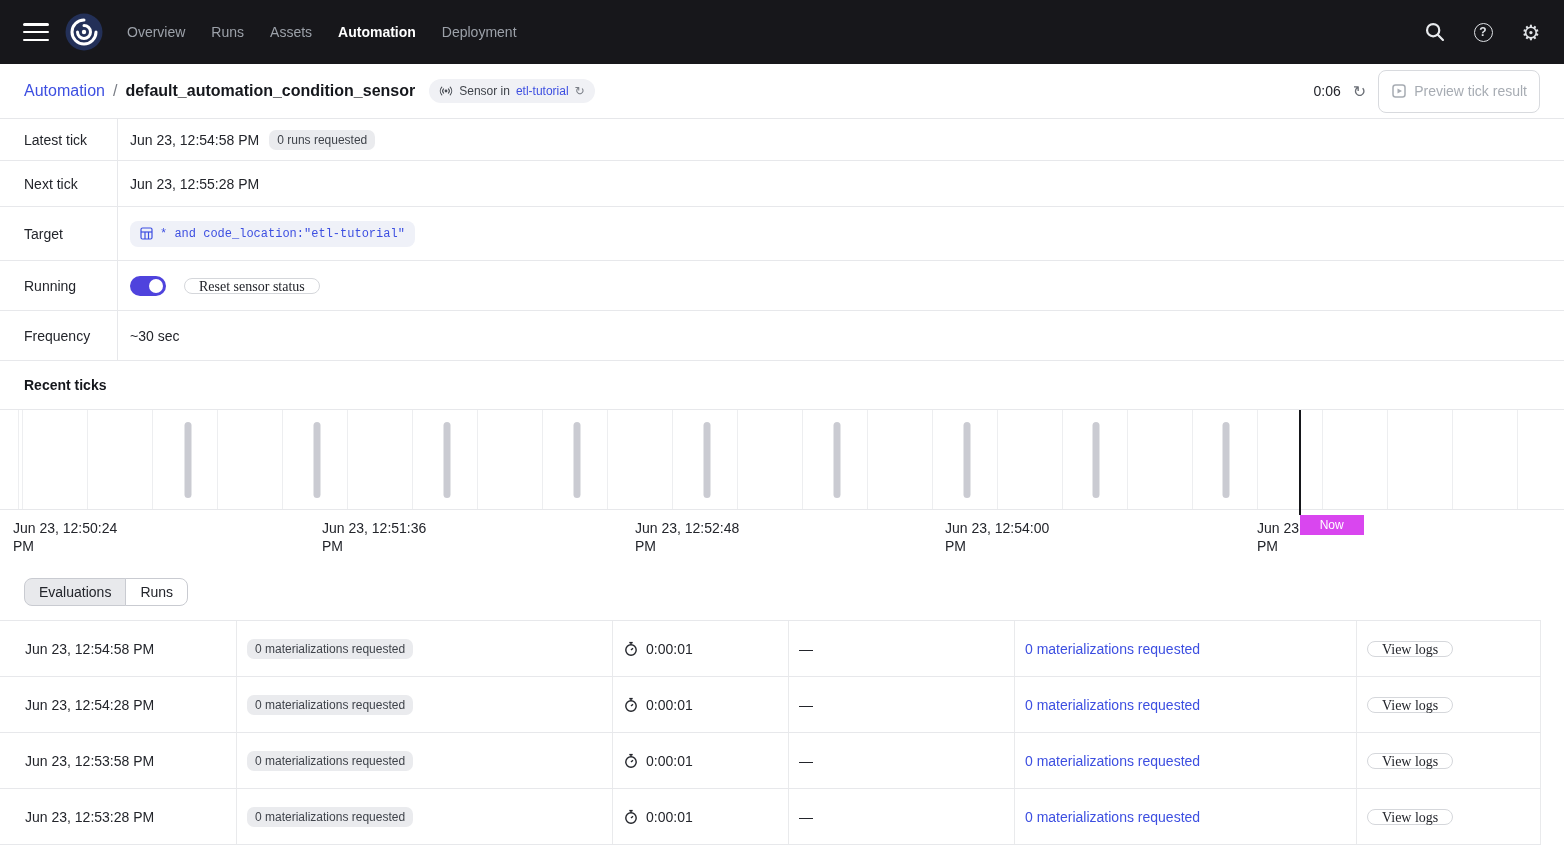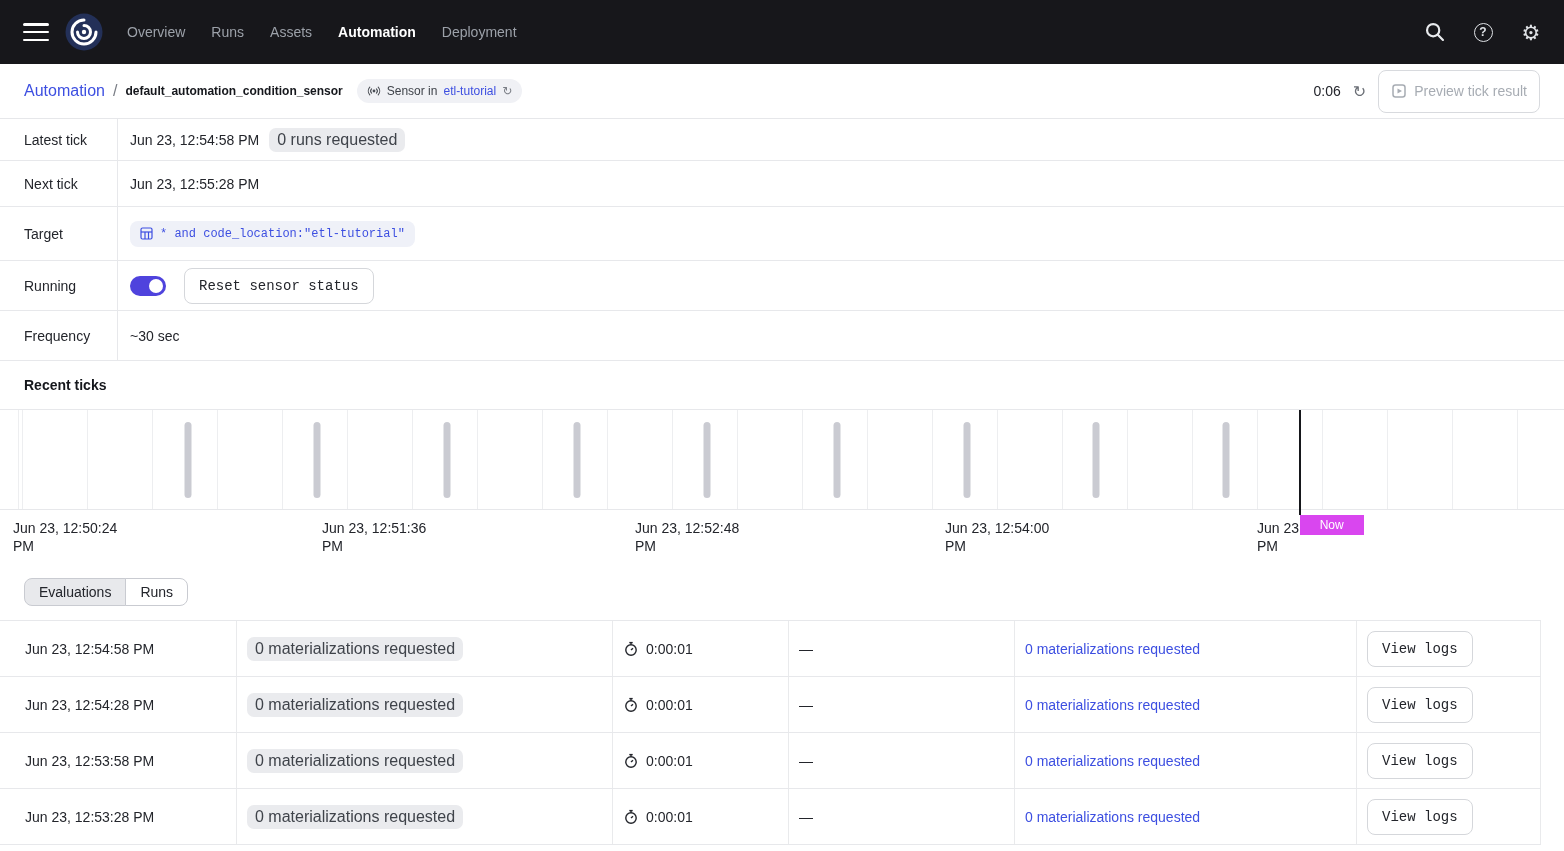--- a/index.html
+++ b/index.html
@@ -16,40 +16,40 @@
   .nav-item.active { color:#fff; font-weight:700; }
   .topbar-right { margin-left:auto; display:flex; align-items:center; gap:22px; }
   .icon-btn { background:none; border:none; cursor:pointer; display:flex; align-items:center; justify-content:center; width:26px; height:26px; }
   .help-circle { width:19px; height:19px; border:1.7px solid #DFE2E6; border-radius:50%; color:#DFE2E6; font-size:12px; font-weight:700; display:flex; align-items:center; justify-content:center; }
   .gear-glyph { font-size:21px; color:#DFE2E6; line-height:1; }
 
   
   .page-header { height:55px; display:flex; align-items:center; padding:0 24px; border-bottom:1px solid #E6E7EA; }
   .crumb-root { color:#3D4FE1; font-size:16px; text-decoration:none; cursor:pointer; }
   .crumb-sep { color:#7A7E86; font-size:16px; margin:0 8px; }
-  .page-title { font-size:12px; font-weight:700; color:#15171C; }
+  .page-title { font-size:16px; font-weight:700; color:#15171C; }
   .sensor-badge { margin-left:14px; display:flex; align-items:center; gap:6px; background:#F0F1F5; border-radius:999px; padding:5px 10px; font-size:12px; color:#3F434A; }
   .sensor-badge a { color:#3D4FE1; text-decoration:none; cursor:pointer; }
   .badge-refresh { color:#7A7E86; font-size:12px; cursor:pointer; }
   .header-right { margin-left:auto; display:flex; align-items:center; gap:12px; }
   .countdown { font-size:14px; color:#23252B; }
   .refresh-glyph { font-size:16px; color:#6A6E75; cursor:pointer; background:none; border:none; }
   .preview-btn { height:43px; display:flex; align-items:center; gap:7px; padding:0 12px; background:#fff; border:1px solid #D8DADE; border-radius:8px; font-size:14px; color:#A7ACB3; font-family:inherit; }
 
   
   .detail-row { display:flex; align-items:center; border-bottom:1px solid #E7E8EB; }
   .detail-label { width:118px; flex:0 0 118px; padding-left:24px; font-size:14px; color:#23252B; align-self:stretch; display:flex; align-items:center; border-right:1px solid #E7E8EB; }
   .detail-value { padding-left:12px; display:flex; align-items:center; gap:10px; font-size:14px; }
   .h42{height:42px} .h46{height:46px} .h54{height:54px} .h50{height:50px}
-  .pill { background:#EAEBEE; color:#3F434A; border-radius:7px; padding:3px 8px; font-size:16px; white-space:nowrap; }
+  .pill { background:#EAEBEE; color:#3F434A; border-radius:7px; padding:3px 8px; font-size:12px; white-space:nowrap; }
   .target-chip { display:flex; align-items:center; gap:7px; background:#EFF1F8; border-radius:8px; padding:6px 10px; cursor:pointer; }
   .target-chip code { font-family:"Liberation Mono","DejaVu Sans Mono",monospace; font-size:12px; color:#3D4FE1; }
   .toggle { width:36px; height:20px; border-radius:10px; background:#4F43DD; position:relative; border:none; cursor:pointer; }
   .toggle .knob { position:absolute; top:3px; right:3px; width:14px; height:14px; border-radius:50%; background:#fff; }
-  .btn { height:36px; padding:0 14px; background:#fff; border:1px solid #D5D7DB; border-radius:8px; font-size:14px; color:#23252B; font-family:Liberation Mono, monospace; cursor:pointer; }
+  .btn { height:16px; padding:0 14px; background:#fff; border:1px solid #D5D7DB; border-radius:8px; font-size:14px; color:#23252B; font-family:Liberation Serif, serif; cursor:pointer; }
 
   
   .section-heading { height:49px; display:flex; align-items:center; padding-left:24px; font-size:14px; font-weight:700; color:#15171C; border-bottom:1px solid #E7E8EB; }
   .timeline { position:relative; height:100px; border-bottom:1px solid #E7E8EB;
     background-image:repeating-linear-gradient(to right,#EDEEF0 0 1px,transparent 1px 65px);
     background-position:22px 0; overflow:visible; }
   .tick-bar { position:absolute; top:12px; width:7px; height:76px; background:#CACBD2; border-radius:3.5px; transform:translateX(-50%); cursor:pointer; }
   .now-line { position:absolute; top:0; width:2px; height:105px; background:#16171B; transform:translateX(-50%); z-index:2; }
   .timeline-axis { position:relative; height:50px; }
   .axis-label { position:absolute; top:9px; width:110px; font-size:14px; color:#23252B; line-height:18px; z-index:1; }

